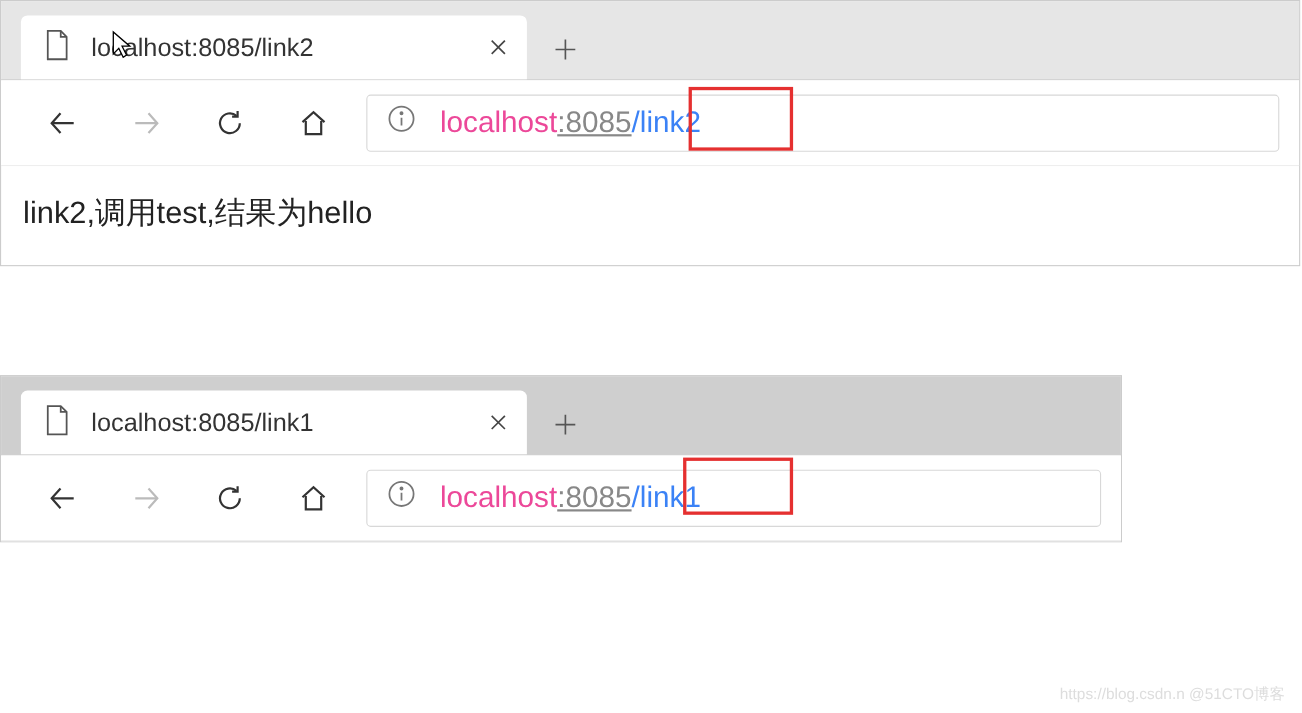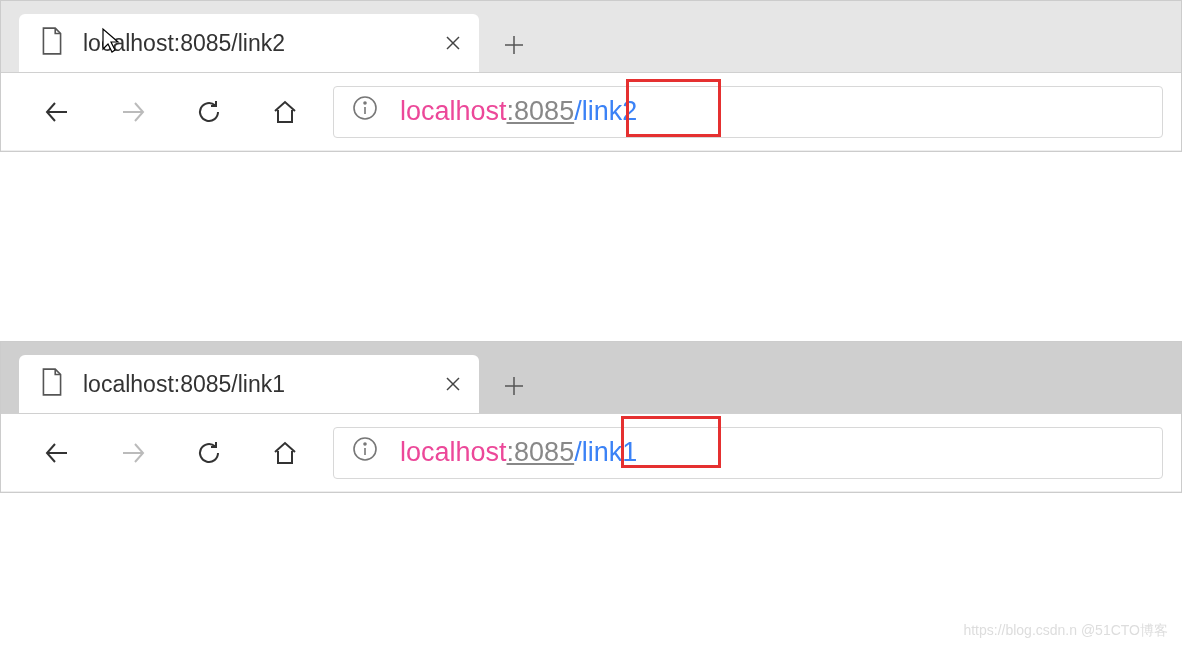--- a/index.html
+++ b/index.html
@@ -9,21 +9,21 @@
       width: 1184px;
       height: 648px;
       overflow: hidden;
       position: relative;
     }
     .browser-window {
       border: 1px solid #ccc;
       background: #fff;
     }
     .window1 { position: absolute; top: 0; left: 0; width: 1182px; }
-    .window2 { position: absolute; top: 341px; left: 0; width: 1182px; }
+    .window2 { position: absolute; top: 341px; left: 0; width: 1020px; }
     .tab-strip {
       height: 72px;
       background: #e6e6e6;
       display: flex;
       align-items: flex-end;
       padding-left: 18px;
       border-bottom: 1px solid #d0d0d0;
     }
     .tab {
       height: 58px;
@@ -177,20 +177,23 @@
             <circle cx="13" cy="8" r="1" fill="#777"></circle>
         </svg>
       </span>
       <span class="addr-text">
         <span class="addr-host">localhost</span><span class="addr-port">:8085</span><span class="addr-path">/link2</span>
       </span>
       <div class="highlight-box" style="left:292px; top:-8px; width:95px; height:58px;"></div>
     </div>
   </div>
 
+  <div class="page-content">
+    <span>link2,调用test,结果为hello</span>
+  </div>
 </div>
 
 <div class="browser-window window2">
   <div class="tab-strip" style="background:#cfcfcf;">
     <div class="tab">
       <span>
         <svg width="26" height="30" viewBox="0 0 24 28" fill="none" stroke="#555" stroke-width="1.5">
           <path d="M4 2h11l5 5v19H4z"></path>
             <path d="M15 2v5h5"></path>
         </svg>

